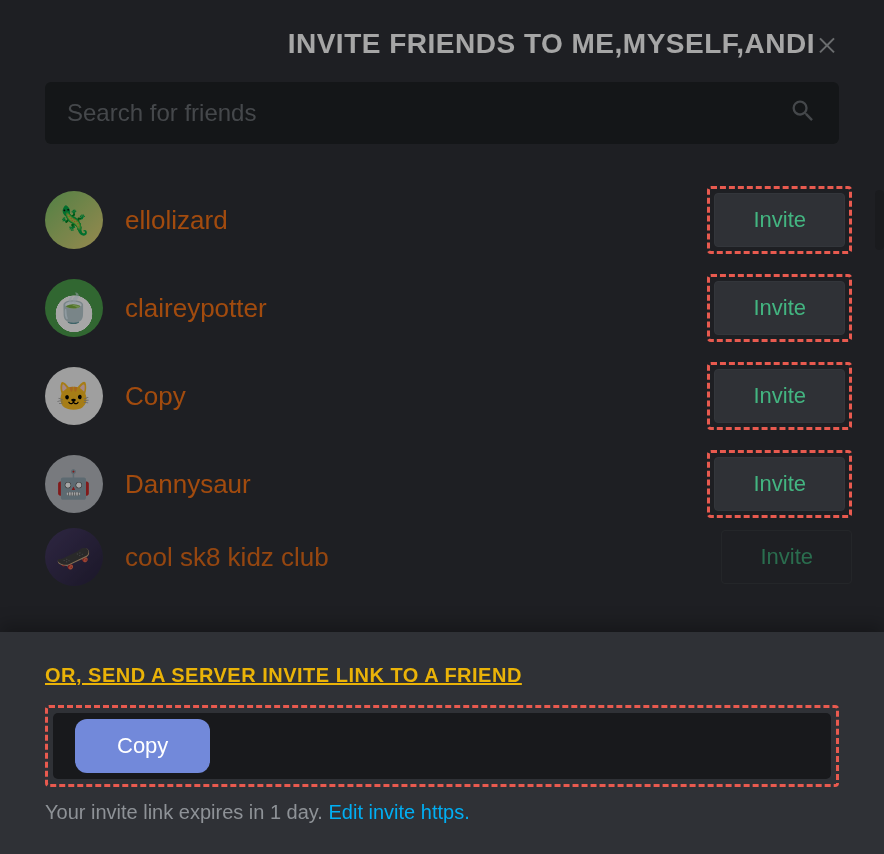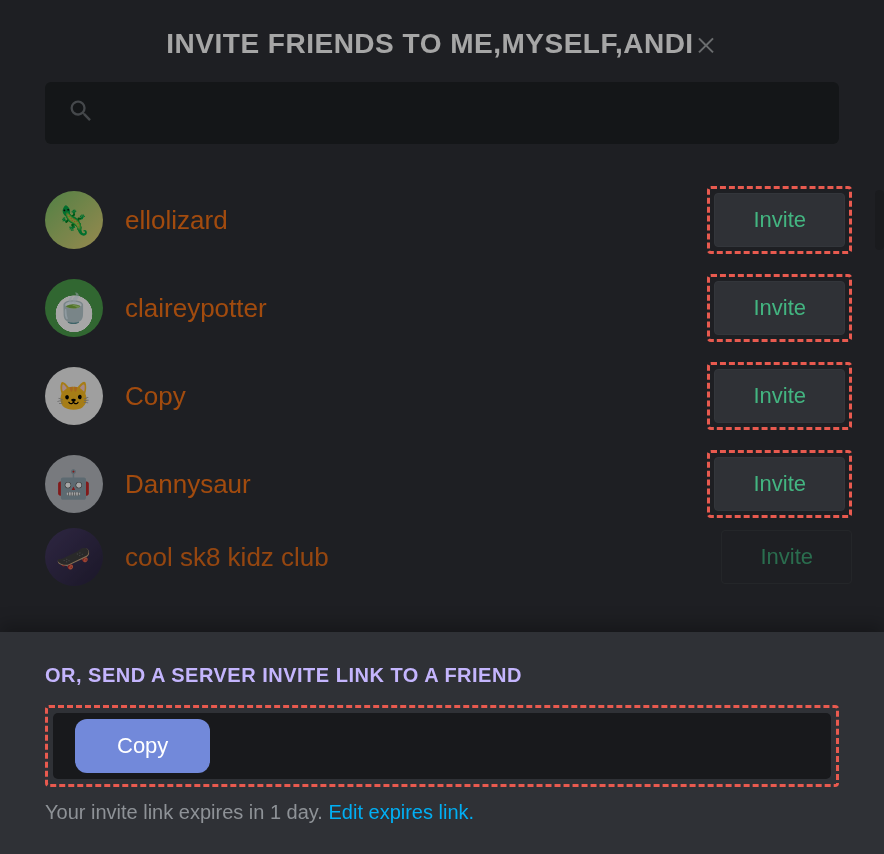--- a/index.html
+++ b/index.html
@@ -22,21 +22,21 @@
     position: relative;
     width: 100%;
     height: 100%;
     display: flex;
     flex-direction: column;
   }
   .header {
     padding: 28px 45px 12px 45px;
     display: flex;
     align-items: flex-start;
-    justify-content: center;
+    justify-content: flex-end;
   }
   .title {
     font-size: 28px;
     font-weight: 700;
     letter-spacing: 0.5px;
     color: #ffffff;
     text-transform: uppercase;
   }
   .close-btn {
     color: #a4a7aa;
@@ -137,26 +137,27 @@
     cursor: pointer;
   }
   .footer {
     background: #2f3136;
     padding: 32px 45px 30px 45px;
     position: relative;
     z-index: 10;
     box-shadow: 0 -8px 16px rgba(0,0,0,0.25);
   }
   .footer-title {
-    color: #c4b5fd;
+    color: #eab308;
     font-size: 20px;
     font-weight: 700;
     letter-spacing: 0.5px;
     text-transform: uppercase;
     margin-bottom: 18px;
+    text-decoration: underline;
   }
   .link-wrap {
     border: 3px dashed #e85a4f;
     padding: 5px;
     border-radius: 4px;
     margin-bottom: 14px;
   }
   .link-box {
     background: #18191c;
     border-radius: 5px;
@@ -212,20 +213,21 @@
     <div class="title">INVITE FRIENDS TO ME,MYSELF,ANDI</div>
     <div class="close-btn">
       <svg width="24" height="24" viewBox="0 0 24 24">
           <path fill="currentColor" d="M18.3 5.71L12 12.01l-6.3-6.3-1.41 1.41 6.3 6.3-6.3 6.29 1.41 1.41 6.3-6.29 6.3 6.29 1.41-1.41-6.3-6.29 6.3-6.3z"></path>
         </svg>
     </div>
   </div>
 
   <div class="search-wrap">
     <div class="search">
+      <input type="text" placeholder="Search for friends" style="">
       <span class="search-icon">
         <svg width="28" height="28" viewBox="0 0 24 24">
             <path fill="currentColor" d="M15.5 14h-.79l-.28-.27A6.471 6.471 0 0 0 16 9.5 6.5 6.5 0 1 0 9.5 16c1.61 0 3.09-.59 4.23-1.57l.27.28v.79l5 4.99L20.49 19l-4.99-5zm-6 0C7.01 14 5 11.99 5 9.5S7.01 5 9.5 5 14 7.01 14 9.5 11.99 14 9.5 14z"></path>
           </svg>
       </span>
     </div>
   </div>
 
   <div class="friends">
     <div class="friend-row">
@@ -266,20 +268,20 @@
   </div>
 
   <div class="footer">
     <div class="footer-title">OR, SEND A SERVER INVITE LINK TO A FRIEND</div>
     <div class="link-wrap">
       <div class="link-box">
         <button class="copy-btn">Copy</button>
       </div>
     </div>
     <div class="expiry">
-      <span>Your invite link expires in 1 day. </span><a>Edit expires link.</a>
+      <span>Your invite link expires in 1 day. </span><a>Edit invite https.</a>
     </div>
   </div>
 
 </div>
 
 <div class="scrollbar-track"></div>
 <div class="dim-overlay"></div>
 
 </body></html>

